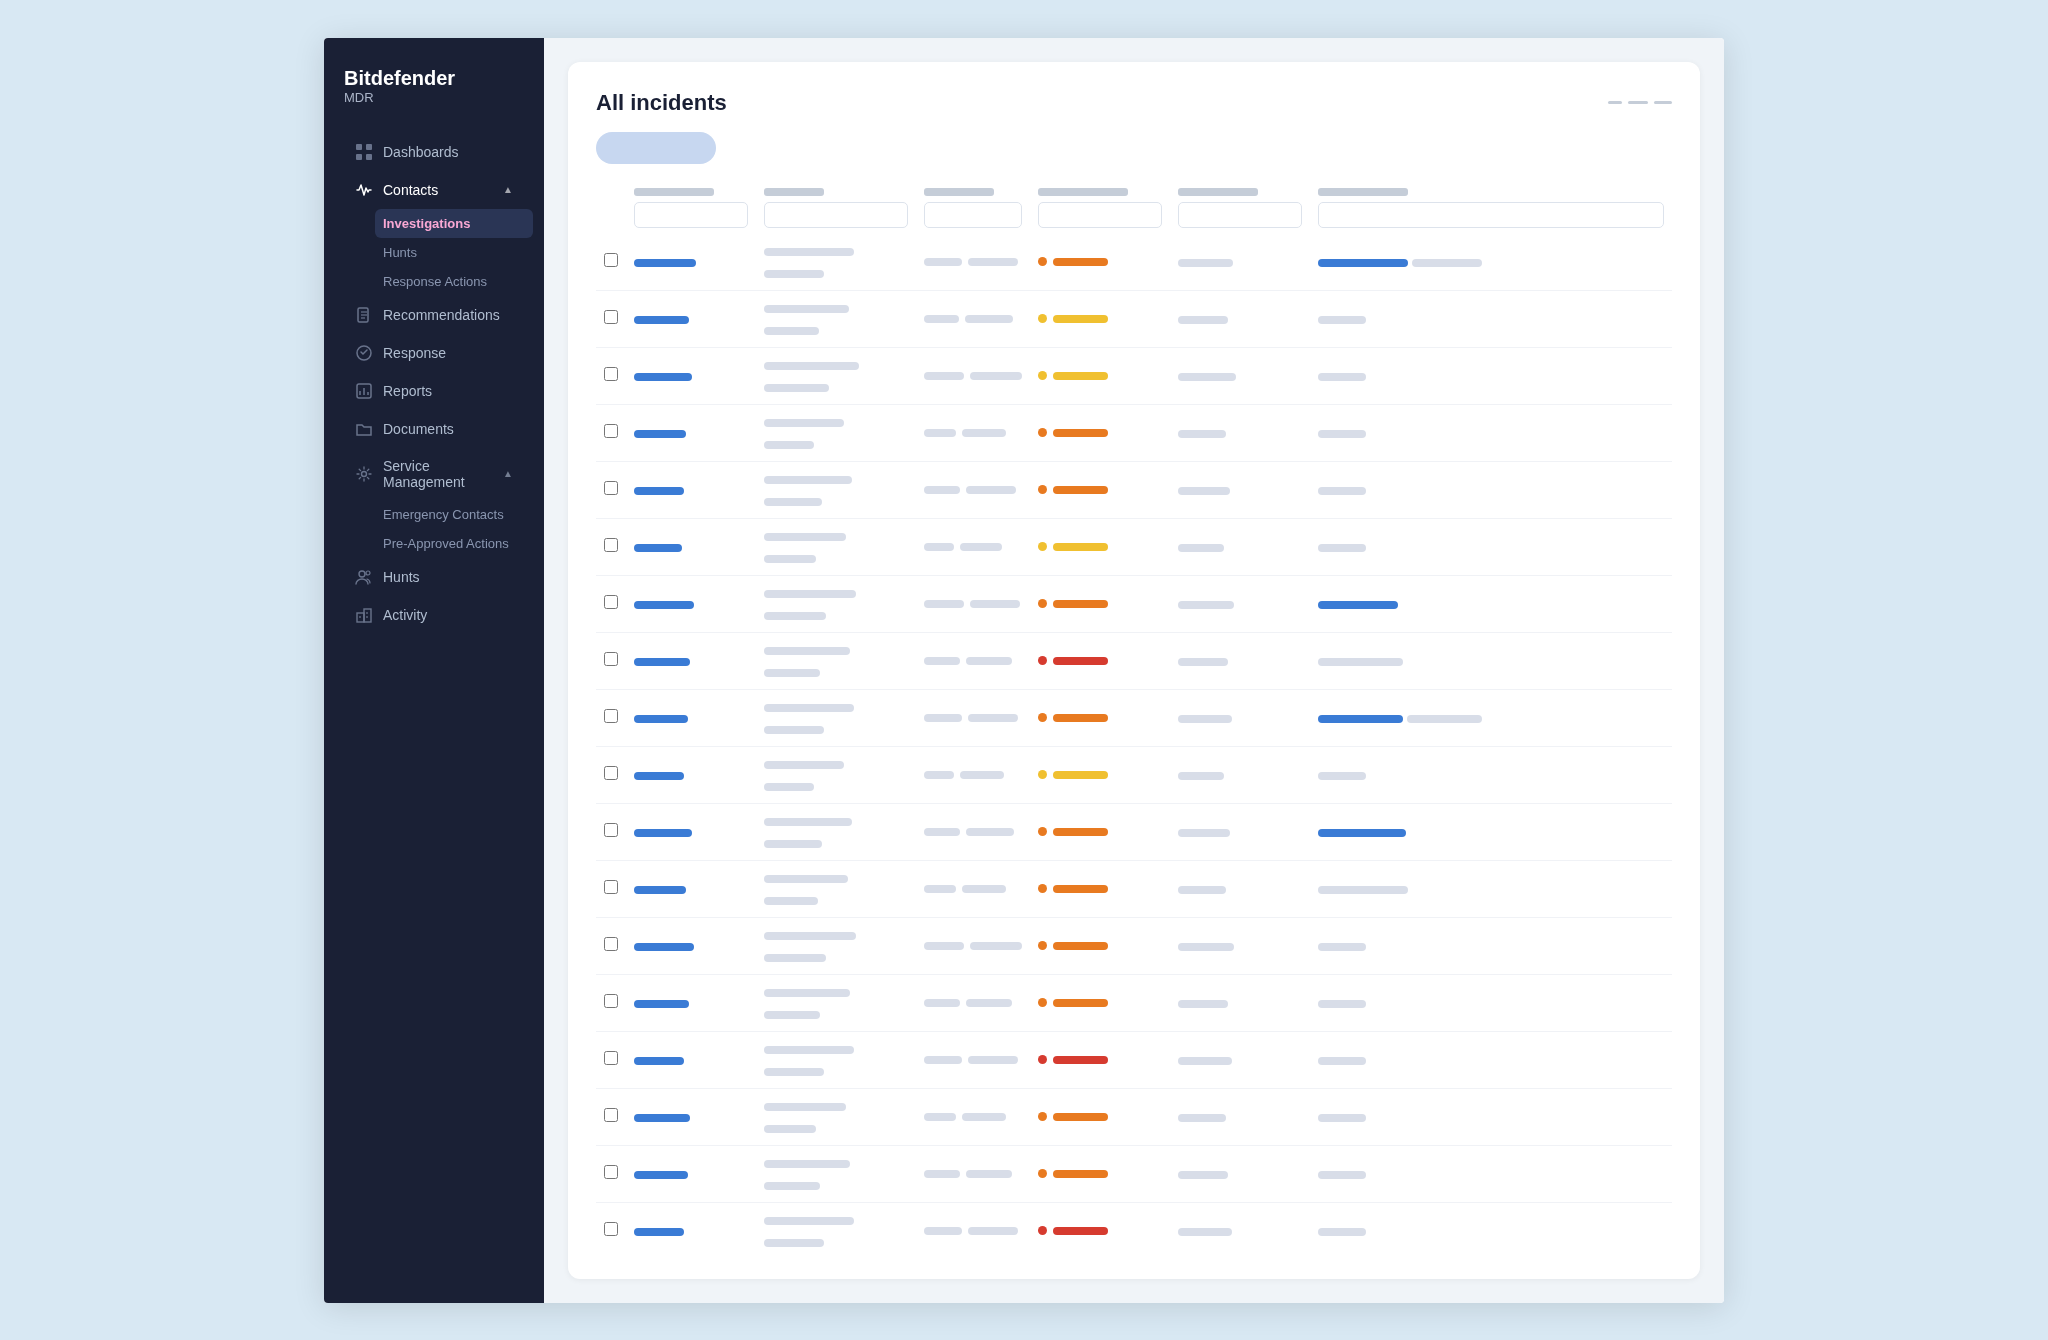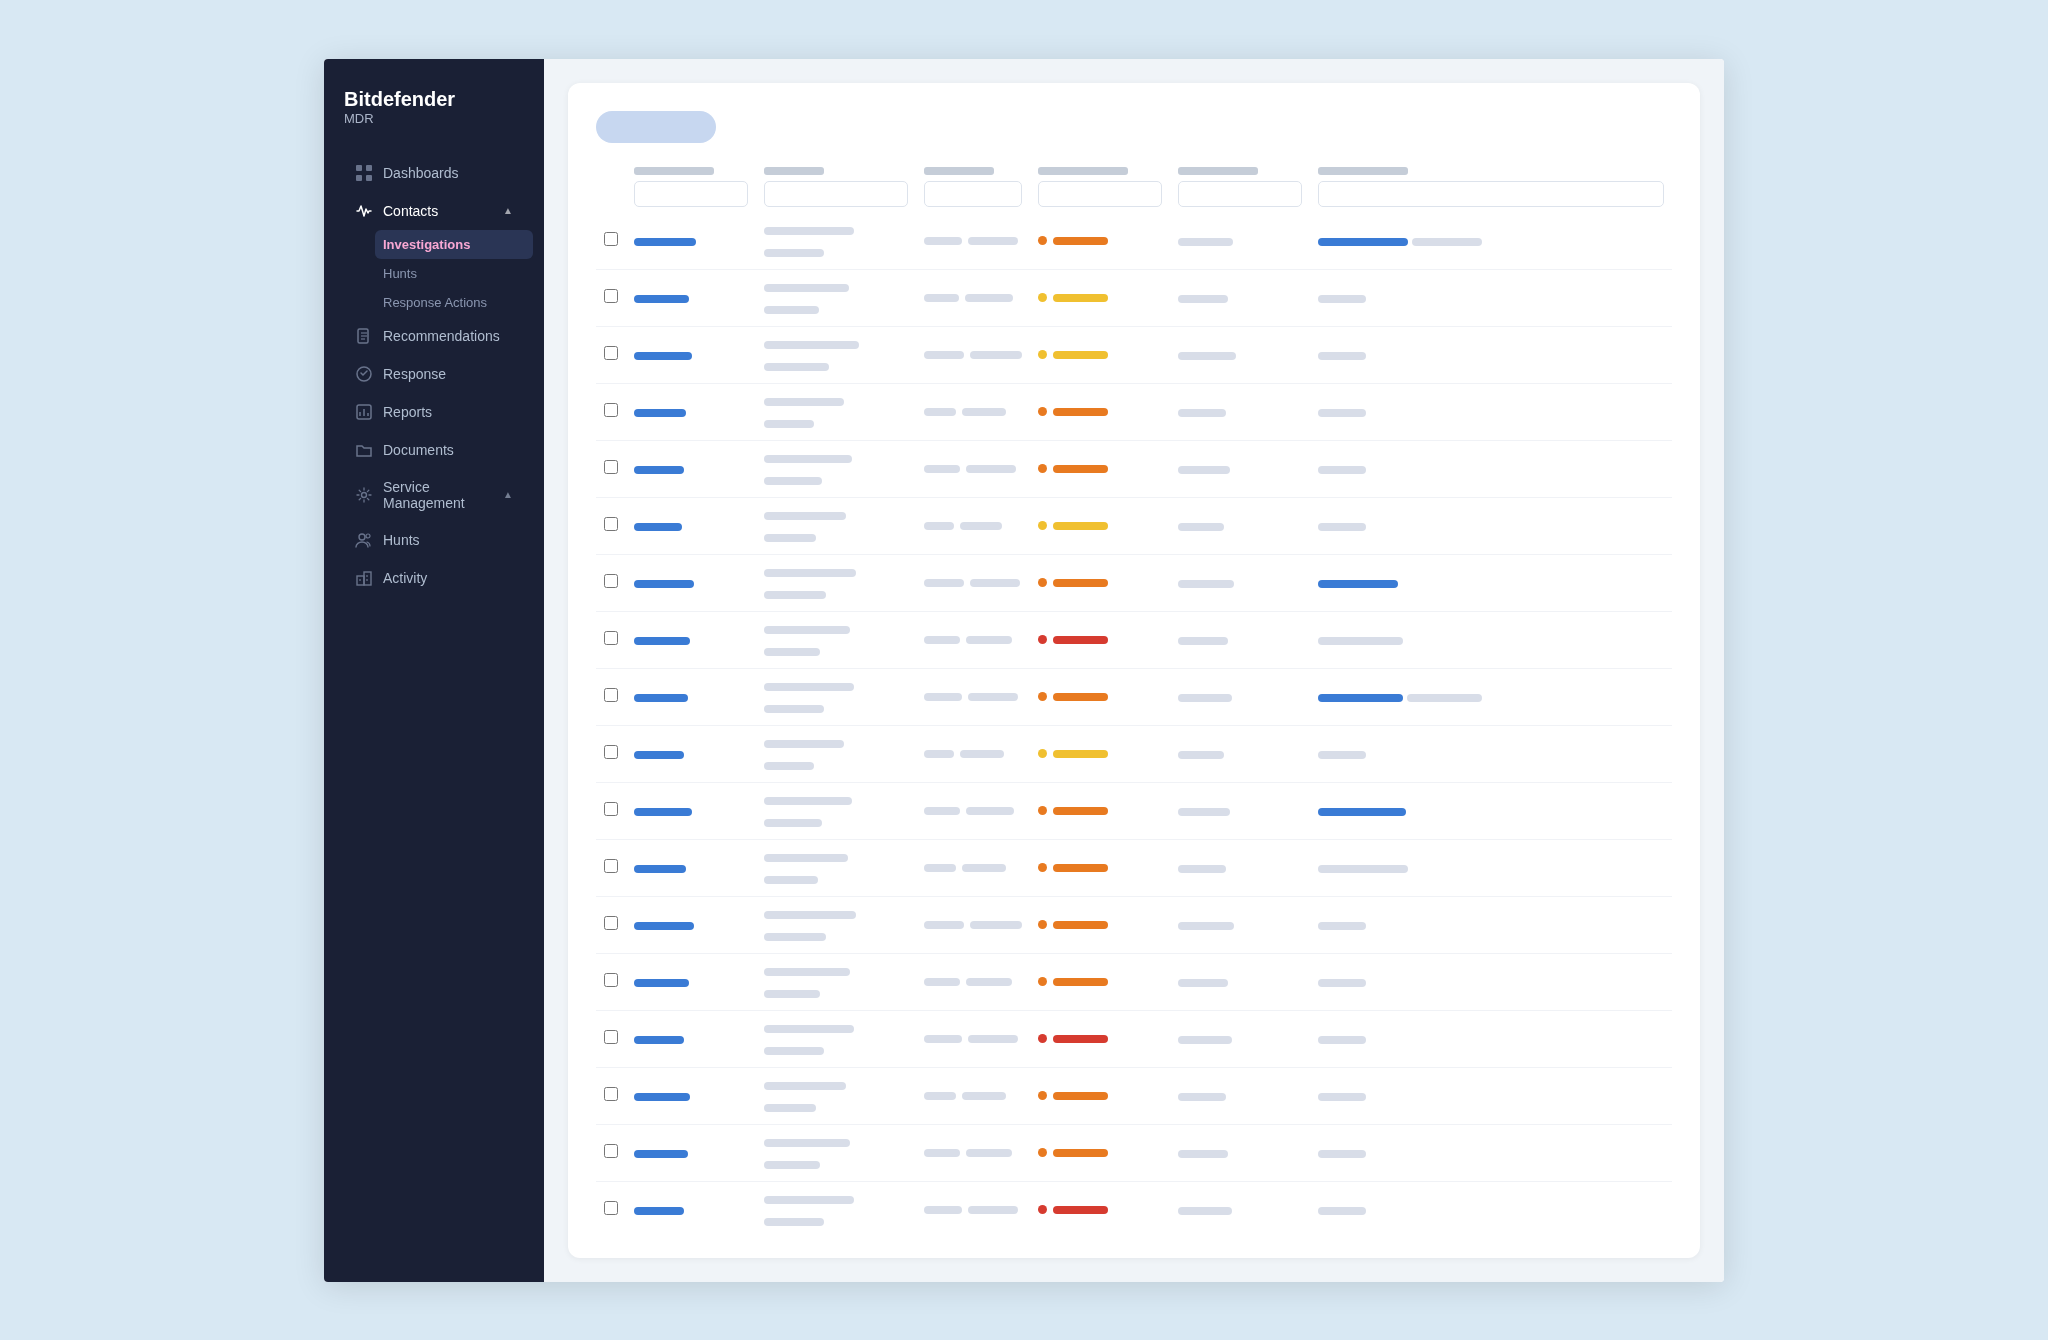--- a/index.html
+++ b/index.html
@@ -311,20 +311,28 @@
       </div>
 
       <div class="nav-item">
         <svg class="nav-icon" viewBox="0 0 18 18" fill="none">
           <circle cx="9" cy="9" r="2.5" stroke="#8a96b0" stroke-width="1.4"></circle>
           <path d="M9 2v2M9 14v2M2 9h2M14 9h2M4.2 4.2l1.4 1.4M12.4 12.4l1.4 1.4M4.2 13.8l1.4-1.4M12.4 5.6l1.4-1.4" stroke="#8a96b0" stroke-width="1.3" stroke-linecap="round"></path>
         </svg>
         <span>Service Management</span>
         <span class="chevron">▲</span>
       </div>
+      <div class="nav-sub">
+        <div class="nav-sub-item">
+          <span>Emergency Contacts</span>
+        </div>
+        <div class="nav-sub-item">
+          <span>Pre-Approved Actions</span>
+        </div>
+      </div>
 
       <div class="nav-item">
         <svg class="nav-icon" viewBox="0 0 18 18" fill="none">
           <circle cx="7" cy="6" r="3" stroke="#8a96b0" stroke-width="1.4"></circle>
           <path d="M1 16c0-3 3-5 6-5s6 2 6 5" stroke="#8a96b0" stroke-width="1.4" stroke-linecap="round"></path>
           <circle cx="13" cy="5" r="2" stroke="#8a96b0" stroke-width="1.2"></circle>
           <path d="M15 15c0-2-1.5-3.5-3-4" stroke="#8a96b0" stroke-width="1.2" stroke-linecap="round"></path>
         </svg>
         <span>Hunts</span>
       </div>
@@ -339,20 +347,28 @@
         </svg>
         <span>Activity</span>
       </div>
 
     </div>
   </nav>
 
   <main class="main-content">
     <div class="content-card">
 
+      <div class="card-header">
+        <h1 class="card-title">All incidents</h1>
+        <div class="header-icons">
+          <div class="header-icon-bar" style="width:14px;"></div>
+          <div class="header-icon-bar" style="width:20px;"></div>
+          <div class="header-icon-bar" style="width:18px;"></div>
+        </div>
+      </div>
 
       <div class="filter-bar">
         <div class="filter-pill"></div>
       </div>
 
       <div>
         <table class="incident-table">
           <thead>
             <tr>
               <th style="width:28px;"></th>

